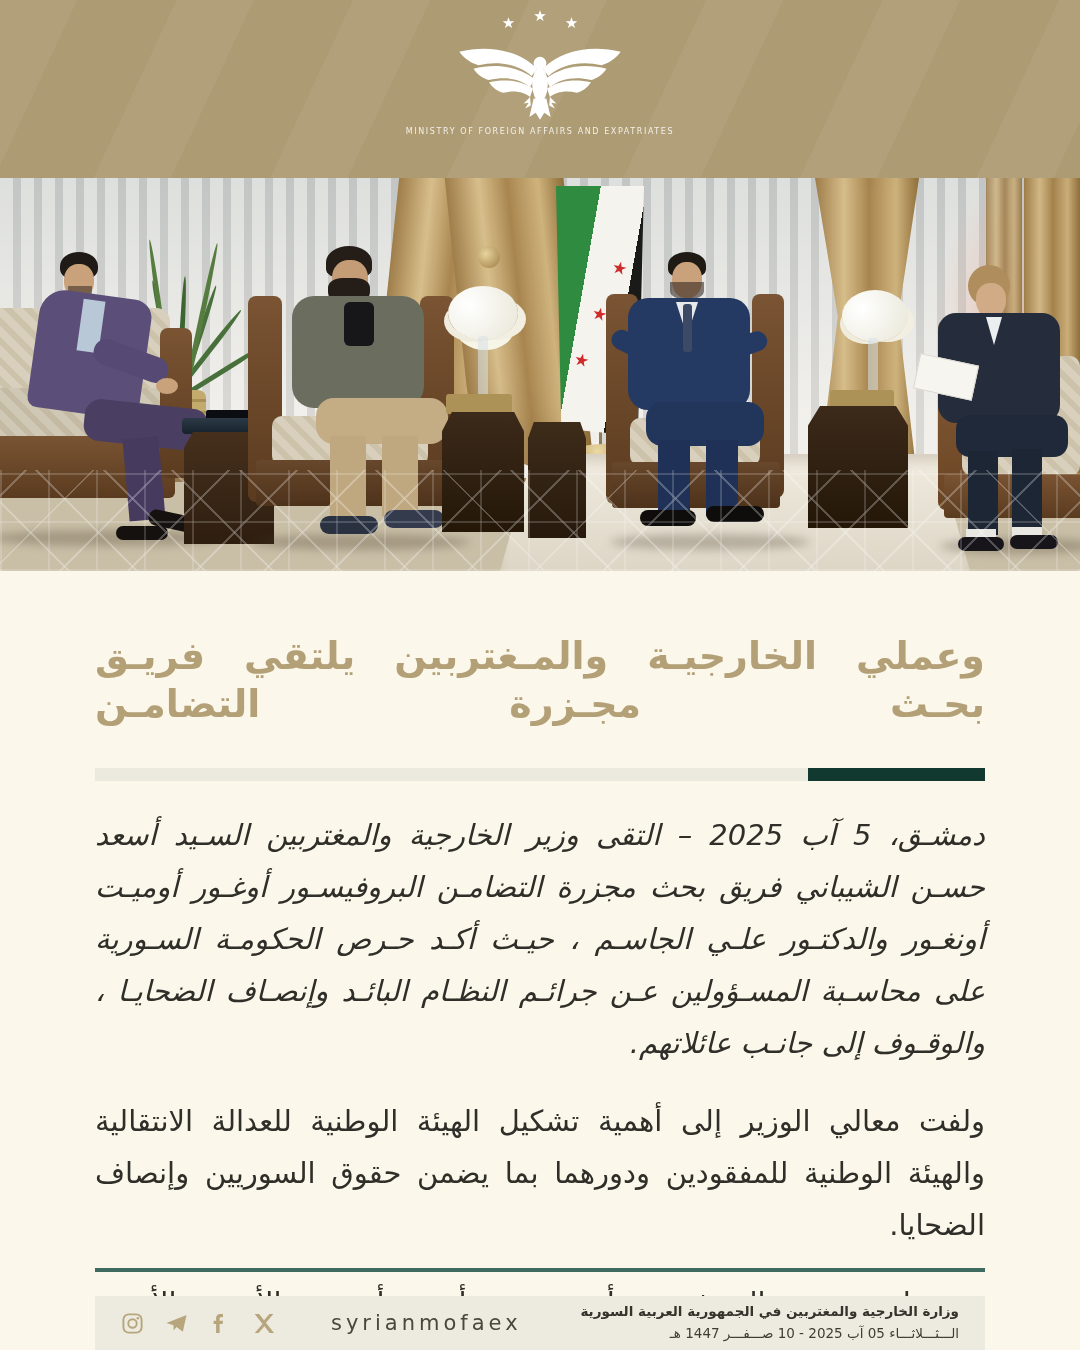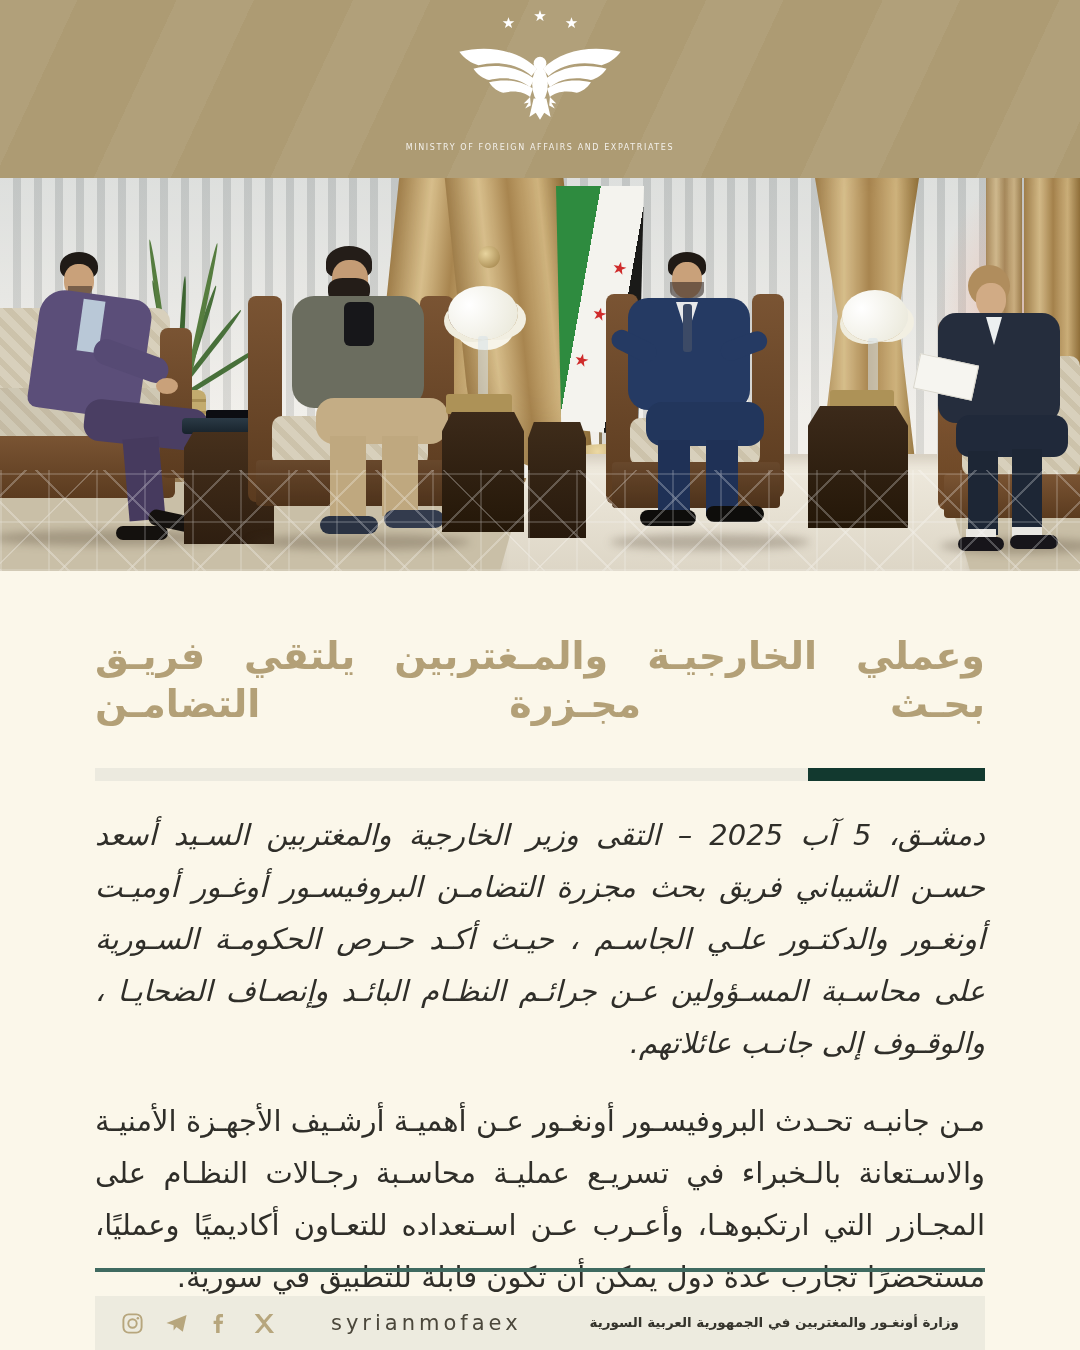--- a/index.html
+++ b/index.html
@@ -8,21 +8,21 @@
 
   
   .band{position:absolute;top:0;left:0;width:1080px;height:178px;background:#ad9b73;
     background-image:repeating-linear-gradient(115deg,rgba(255,255,255,.05) 0 70px,rgba(0,0,0,0) 70px 160px);}
   .logo{position:absolute;top:10px;left:0;width:1080px;text-align:center;color:#fff;}
   .stars{height:26px;line-height:26px;font-size:15px;color:#fff;letter-spacing:0;}
   .stars span{display:inline-block;margin:0 9px;}
   .stars .mid{transform:translateY(-7px);}
   .eagle{display:block;margin:-4px auto 0;}
   .calligraphy{font-size:25px;font-weight:bold;margin-top:-6px;color:#fdfcf7;}
-  .eng{font-size:8px;letter-spacing:1.6px;margin-top:19px;color:rgba(255,255,255,.85);}
+  .eng{font-size:8px;letter-spacing:1.6px;margin-top:3px;color:rgba(255,255,255,.85);}
 
   
   .photo{position:absolute;top:178px;left:0;width:1080px;height:393px;overflow:hidden;
     background:linear-gradient(#c9ccc9,#e9e6df 60%,#efeadf);}
   .sheers{position:absolute;inset:0;
     background:repeating-linear-gradient(90deg,rgba(255,255,255,.38) 0 13px,rgba(176,180,184,.28) 13px 21px);}
   .glow-green{position:absolute;left:-20px;top:180px;width:160px;height:170px;
     background:radial-gradient(ellipse at center,rgba(112,140,92,.45),rgba(0,0,0,0) 70%);}
   .glow-pink{position:absolute;left:935px;top:5px;width:150px;height:300px;
     background:radial-gradient(ellipse at center,rgba(228,170,152,.6),rgba(0,0,0,0) 72%);}
@@ -266,20 +266,21 @@
   <div class="watermark"></div>
 </div>
 
 <main class="article">
   <h1>وعملي الخارجيـة والمـغتربين يلتقي فريـق بحـث مجـزرة التضامـن</h1>
   <div class="divider">
     <span class="seg-light"></span>
       <span class="seg-green"></span>
   </div>
   <p>دمشـق، 5 آب 2025 – التقى وزير الخارجية والمغتربين السـيد أسعد حسـن الشيباني فريق بحث مجزرة التضامـن البروفيسـور أوغـور أوميـت أونغـور والدكتـور علـي الجاسـم ، حيـث أكـد حـرص الحكومـة السـورية على محاسـبة المسـؤولين عـن جرائـم النظـام البائـد وإنصـاف الضحايـا ، والوقـوف إلى جانـب عائلاتهم.</p>
+  <p>ولفت معالي الوزير إلى أهمية تشكيل الهيئة الوطنية للعدالة الانتقالية والهيئة الوطنية للمفقودين ودورهما بما يضمن حقوق السوريين وإنصاف الضحايا.</p>
   <p>مـن جانبـه تحـدث البروفيسـور أونغـور عـن أهميـة أرشـيف الأجهـزة الأمنيـة والاسـتعانة بالـخبراء في تسريـع عمليـة محاسـبة رجـالات النظـام على المجـازر التي ارتكبوهـا، وأعـرب عـن اسـتعداده للتعـاون أكاديميًا وعمليًا، مستحضرًا تجارب عدة دول يمكن أن تكون قابلة للتطبيق في سورية.</p>
 </main>
 
 <footer class="footer">
   <div class="rule"></div>
   <div class="bar">
     <div class="social">
       <span class="icn">
         <svg viewBox="0 0 24 24" fill="none" stroke="#b7a67d" stroke-width="2">
           <rect x="2.5" y="2.5" width="19" height="19" rx="5.5"></rect>
@@ -298,16 +299,17 @@
         </svg>
       </span>
       <span class="icn">
         <svg viewBox="0 0 24 24" fill="#b7a67d">
           <path d="M1.8 2h4.6l5.1 6.7L17.2 2h4l-7.7 9.1L22 22h-4.6l-5.5-7.2L5.8 22h-4l8.1-9.6L1.8 2z"></path>
         </svg>
       </span>
       <span class="handle">syrianmofaex</span>
     </div>
     <div class="footnote">
-      <div class="org">وزارة أونغـور والمغتربين في الجمهورية العربية السورية</div>
+      <div class="org">وزارة الخارجية والمغتربين في الجمهورية العربية السورية</div>
+      <div>الـــثـــلاثـــاء 05 آب 2025 - 10 صـــفـــر 1447 هـ</div>
     </div>
   </div>
 </footer>
 
 </body></html>

